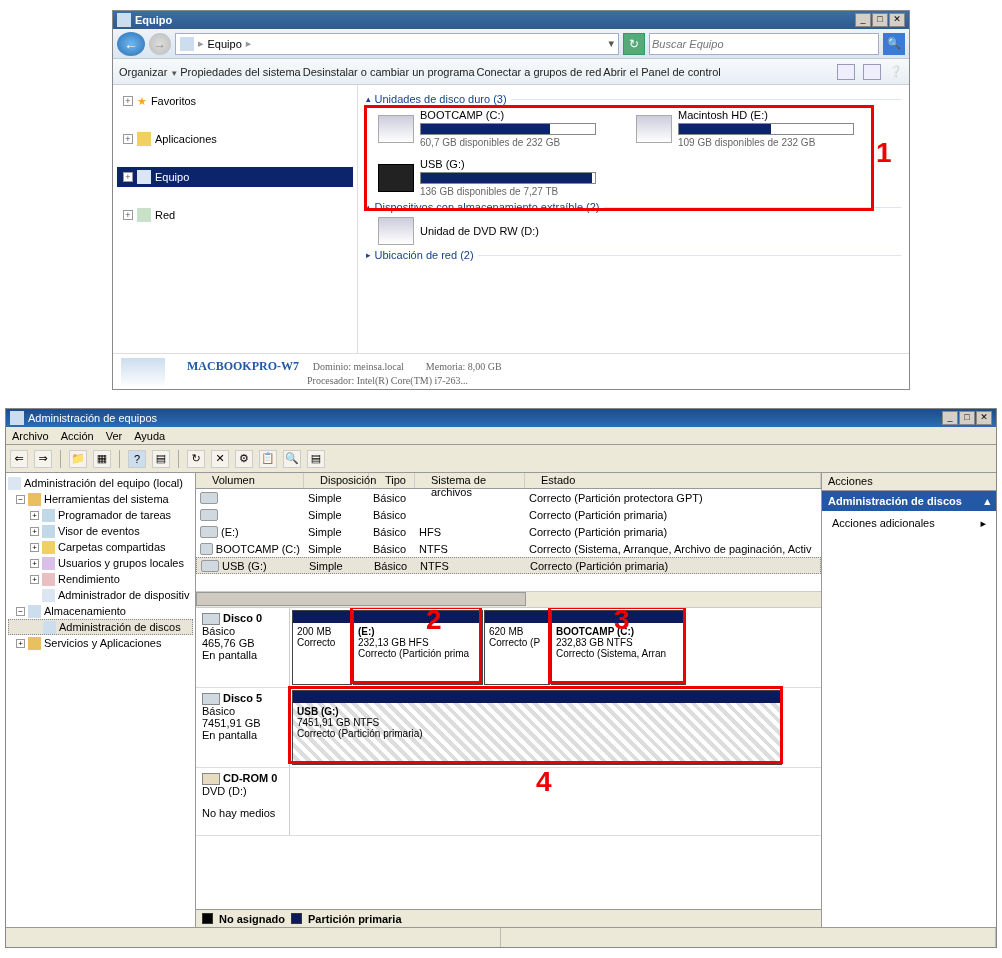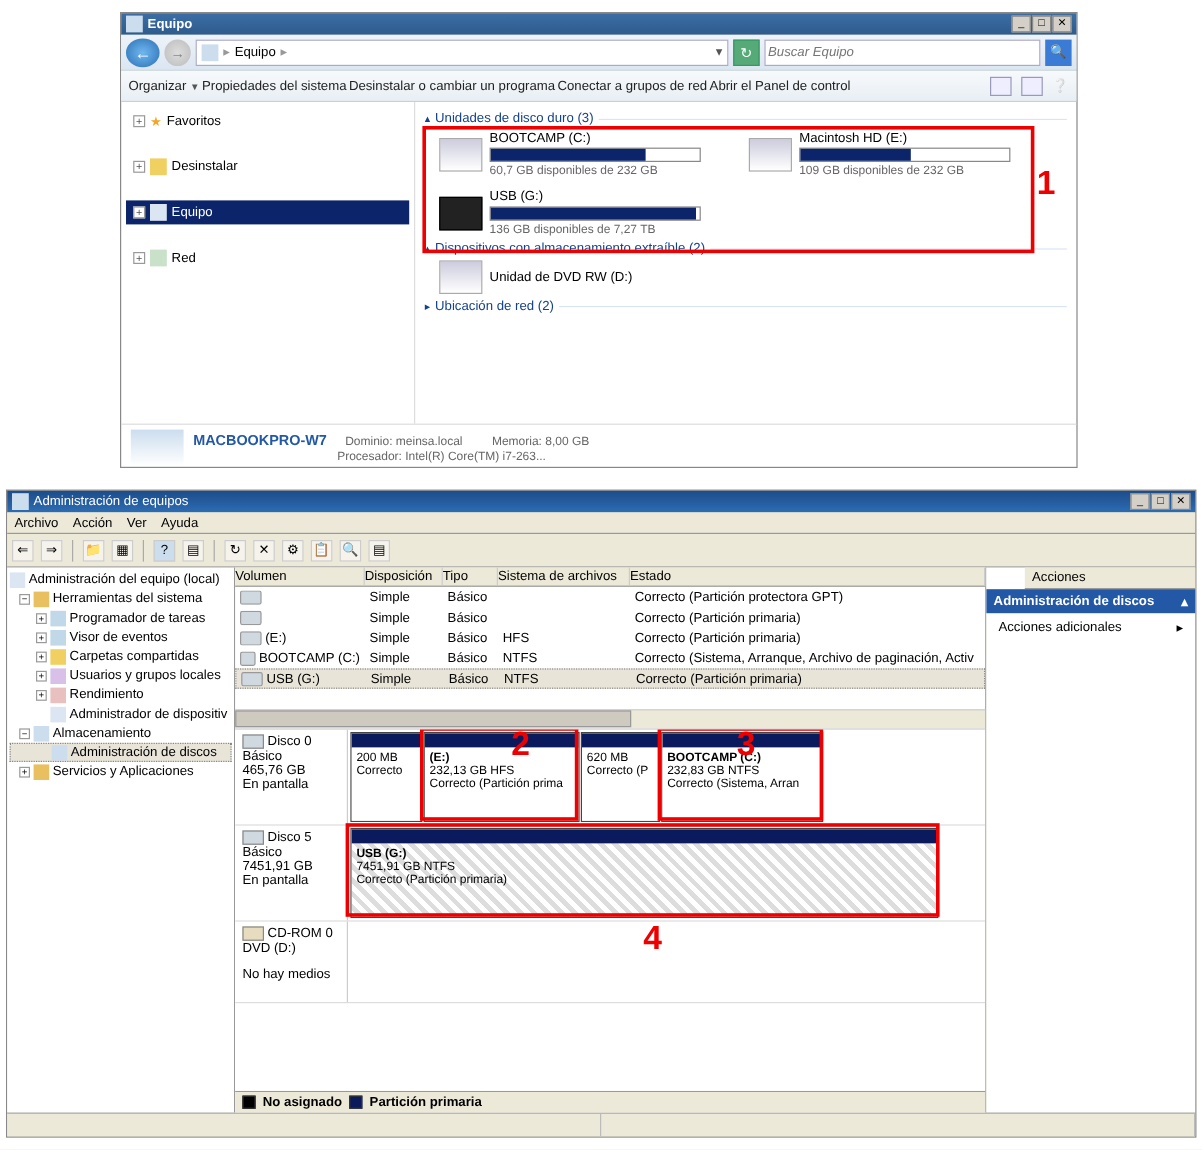--- a/index.html
+++ b/index.html
@@ -1,19 +1,19 @@
 <!DOCTYPE html>
 <html><head>
 <meta charset="utf-8">
 <style>
 * { box-sizing: border-box; margin: 0; padding: 0; }
 body { font-family: "Segoe UI", Tahoma, sans-serif; font-size: 11px; background: #fff; width: 1002px; height: 958px; position: relative; }
 
 
-.win-explorer { position: absolute; left: 100px; top: 10px; width: 798px; height: 380px; border: 1px solid #888; background: #fff; }
+.win-explorer { position: absolute; left: 112px; top: 10px; width: 798px; height: 380px; border: 1px solid #888; background: #fff; }
 .titlebar { height: 18px; background: linear-gradient(#3b6ea5,#2f5a8c); color: #fff; display: flex; align-items: center; padding: 0 4px; font-size: 11px; }
 .titlebar .t-icon { width: 14px; height: 14px; background:#cde; margin-right:4px; }
 .titlebar .title { flex:1; font-weight:bold; }
 .winbtns { display:flex; gap:1px; }
 .winbtn { width:16px;height:14px;background:#d4d0c8;border:1px solid #888;font-size:9px;line-height:11px;text-align:center;color:#000;}
 .navbar { height:30px; background:linear-gradient(#eef3f8,#dbe6f2); display:flex; align-items:center; padding:2px 4px; gap:4px; border-bottom:1px solid #bcc; }
 .navbtn-back{width:28px;height:24px;border-radius:50%;background:radial-gradient(#6fb7f0,#2a6fb3);display:flex;align-items:center;justify-content:center;color:#fff;font-size:14px;}
 .navbtn-fwd{width:22px;height:22px;border-radius:50%;background:radial-gradient(#ddd,#bbb);display:flex;align-items:center;justify-content:center;color:#888;font-size:12px;}
 .breadcrumb{flex:1;height:22px;background:#fff;border:1px solid #aac;display:flex;align-items:center;padding:0 4px;gap:4px;}
 .bc-icon{width:14px;height:14px;background:#cde;}
@@ -48,21 +48,21 @@
 .drive{display:flex;align-items:center;gap:6px;width:248px;}
 .drive-img{width:36px;height:28px;background:linear-gradient(#ccd,#fff);border:1px solid #aaa;}
 .drive-info{flex:1;}
 .dname{font-size:11px;}
 .dbar{height:12px;width:176px;background:#fff;border:1px solid #888;margin:2px 0;position:relative;}
 .dbar-fill{height:100%;background:#0b246a;}
 .dfree{font-size:10px;color:#666;}
 .annot-box{border:3px solid #e00;position:absolute;}
 .annot-num{position:absolute;color:#e00;font-size:28px;font-weight:bold;}
 
-.ex-status{height:38px;border-top:1px solid #ddd;display:flex;align-items:center;padding:2px 8px;gap:8px;}
+.ex-status{height:38px;border-top:1px solid #ddd;display:flex;align-items:center;padding:2px 8px;gap:22px;font-family:Liberation Serif, serif;}
 .pc-img{width:44px;height:30px;background:linear-gradient(#cde,#fff);}
 .pc-name{font-weight:bold;color:#2258a5;font-size:12px;}
 .pc-meta{color:#666;font-size:10px;}
 
 
 .win-mgmt{position:absolute;left:5px;top:408px;width:992px;height:540px;border:1px solid #888;background:#ece9d8;}
 .titlebar2{height:18px;background:linear-gradient(#1c4c8a,#2d6cb3);color:#fff;display:flex;align-items:center;padding:0 4px;font-size:11px;}
 .menubar{height:18px;background:#ece9d8;display:flex;align-items:center;padding:0 6px;gap:12px;border-bottom:1px solid #999;}
 .tbar{height:28px;background:#ece9d8;display:flex;align-items:center;padding:0 4px;gap:6px;border-bottom:1px solid #999;}
 .tbtn{width:18px;height:18px;border:1px solid #ccc;background:#f5f3ec;display:flex;align-items:center;justify-content:center;font-size:11px;}
@@ -76,52 +76,52 @@
 .mt-icon{width:13px;height:13px;}
 .gear{background:#e8c060;}
 .clock{background:#c0d8e8;}
 .disk{background:#cde;}
 .fold2{background:#f0d060;}
 .users2{background:#d8c0e8;}
 .perf{background:#e8c0c0;}
 
 .mgmt-center{flex:1;display:flex;flex-direction:column;background:#fff;border-right:1px solid #999;}
 .vol-hdr{height:16px;background:#ece9d8;border-bottom:1px solid #999;display:flex;font-size:11px;}
-.vol-hdr div{border-right:1px solid #ccc;padding:1px 0;}
+.vol-hdr div{border-right:1px solid #ccc;padding:1px 16px;}
 .vol-body{height:102px;overflow:hidden;}
 .vl-row{display:flex;height:17px;align-items:center;white-space:nowrap;}
 .vl-row.sel{background:#e8e4d8;border:1px dotted #888;}
 .vl-row div{padding:0 4px;overflow:hidden;}
 .vl-icon{width:18px;height:12px;background:#d0d8e0;border:1px solid #999;border-radius:2px;}
 .c-vol{width:108px;display:flex;align-items:center;gap:3px;}
 .c-disp{width:65px;}
 .c-type{width:46px;}
 .c-fs{width:110px;}
 .c-stat{flex:1;}
 
 .scroll-h{height:16px;background:#ece9d8;border-top:1px solid #ccc;position:relative;}
 .scroll-h .thumb{position:absolute;left:0;width:330px;height:14px;background:#cfcabf;border:1px solid #999;}
 
 .disk-graph{flex:1;background:#fff;border-top:1px solid #ccc;overflow:auto;position:relative;}
 .dg-row{display:flex;border-bottom:1px solid #ddd;min-height:80px;}
 .dg-info{width:94px;padding:4px 6px;border-right:1px solid #ccc;font-size:11px;}
-.dg-info .dtitle{font-weight:normal;}
+.dg-info .dtitle{font-weight:bold;}
 .dg-info .dicon{display:inline-block;width:18px;height:12px;background:#d0d8e0;border:1px solid #888;margin-right:3px;vertical-align:middle;}
 .dg-parts{flex:1;display:flex;padding:2px;gap:1px;position:relative;}
 .part{border:1px solid #444;display:flex;flex-direction:column;overflow:hidden;}
 .part-stripe{height:12px;background:#0b1a5c;}
 .part-body{flex:1;padding:3px 4px;font-size:10px;background:#fff;overflow:hidden;}
 .part-body.hatched{background:repeating-linear-gradient(45deg,#fff,#fff 4px,#ddd 4px,#ddd 8px);}
 .pb{font-weight:bold;}
 
 .legend{height:18px;background:#ece9d8;display:flex;align-items:center;gap:6px;padding:0 6px;font-size:11px;border-top:1px solid #999;}
 .leg-sq{width:11px;height:11px;border:1px solid #333;}
 
 .mgmt-actions{width:174px;background:#fff;}
-.act-hdr{height:18px;background:#ece9d8;padding:2px 6px;border-bottom:1px solid #999;font-size:11px;margin-left:32px;}
+.act-hdr{height:18px;background:#ece9d8;padding:2px 6px;border-bottom:1px solid #999;font-size:11px;}
 .act-row{height:20px;background:#2258a5;color:#fff;display:flex;align-items:center;padding:0 6px;font-weight:bold;justify-content:space-between;}
 .act-item{padding:6px 10px;font-size:11px;display:flex;justify-content:space-between;}
 
 .statusbar{height:20px;background:#ece9d8;border-top:1px solid #999;display:flex;}
 .stat-cell{flex:1;border-right:1px solid #bbb;}
 </style>
 </head>
 <body>
 
 <div class="win-explorer">
@@ -167,21 +167,21 @@
     <div class="ex-nav">
       <div class="tree-row">
           <div class="tree-exp">+</div>
           <span class="star">★</span>
           <span>Favoritos</span>
         </div>
       <div style="height:18px"></div>
       <div class="tree-row">
           <div class="tree-exp">+</div>
           <div class="tree-icon fold"></div>
-          <span>Desinstalar</span>
+          <span>Aplicaciones</span>
         </div>
       <div style="height:18px"></div>
       <div class="tree-row sel">
           <div class="tree-exp">+</div>
           <div class="tree-icon comp"></div>
           <span>Equipo</span>
         </div>
       <div style="height:18px"></div>
       <div class="tree-row">
           <div class="tree-exp">+</div>

